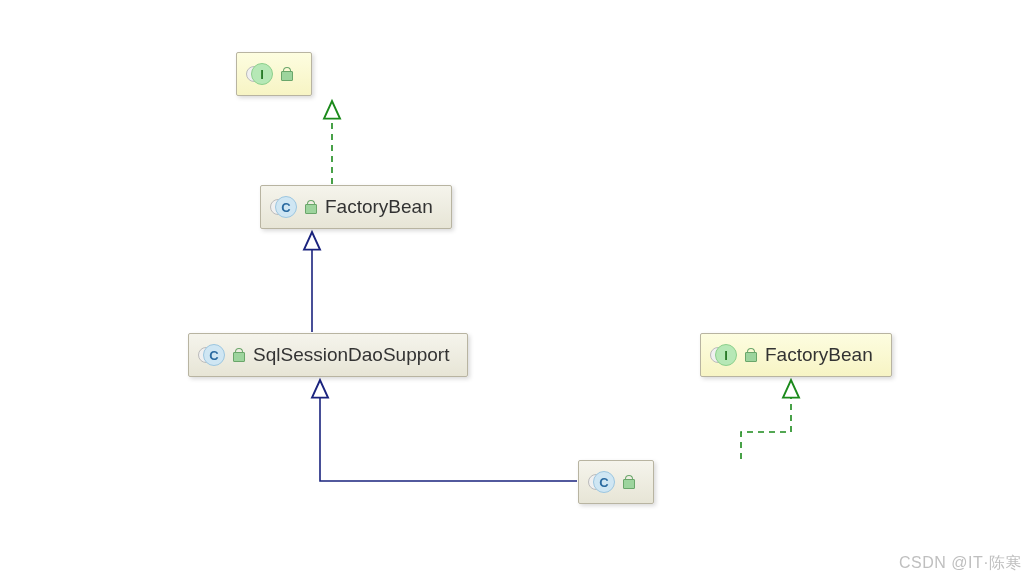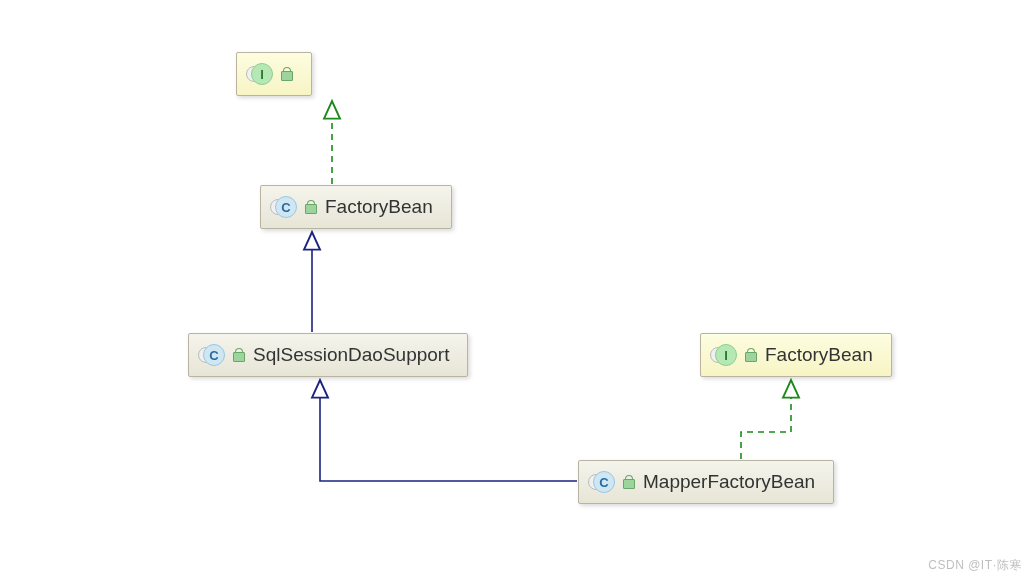--- a/index.html
+++ b/index.html
@@ -39,21 +39,21 @@
   .lock-icon::before {
     content: ""; position: absolute; top: 0; left: 2px; width: 6px; height: 6px;
     border: 1px solid #6aa66a; border-bottom: none; border-radius: 4px 4px 0 0;
   }
   .lock-icon::after {
     content: ""; position: absolute; bottom: 0; left: 0; width: 10px; height: 8px;
     background: #9dd49d; border: 1px solid #6aa66a; border-radius: 1px;
   }
   .label { white-space: nowrap; }
   svg.connectors { position: absolute; left: 0; top: 0; width: 1032px; height: 580px; pointer-events: none; }
-  .watermark { position: absolute; right: 10px; bottom: 6px; font-size: 12px; color: #bfbfbf; letter-spacing: 0.5px; }
+  .watermark { position: absolute; right: 10px; bottom: 6px; font-size: 16px; color: #bfbfbf; letter-spacing: 0.5px; }
 </style>
 </head>
 <body>
 
 <div class="canvas">
 
   <svg class="connectors">
     <defs>
       <marker id="arrow-ext" markerWidth="14" markerHeight="12" refX="12" refY="6" orient="auto">
         <path d="M1,1 L12,6 L1,11 Z" fill="#fff" stroke="#1a237e" stroke-width="1.2"></path>
@@ -101,17 +101,16 @@
       </span>
     <span class="lock-icon"></span>
     <span class="label">FactoryBean</span>
   </div>
 
   <div class="node klass" style="left:578px; top:460px;">
     <span class="type-icon-outer">
         <span class="type-icon klass">C</span>
       </span>
     <span class="lock-icon"></span>
-    <span class="label">MapperFactoryBean</span>
   </div>
 
   <div class="watermark">CSDN @IT·陈寒</div>
 </div>
 
 </body></html>

